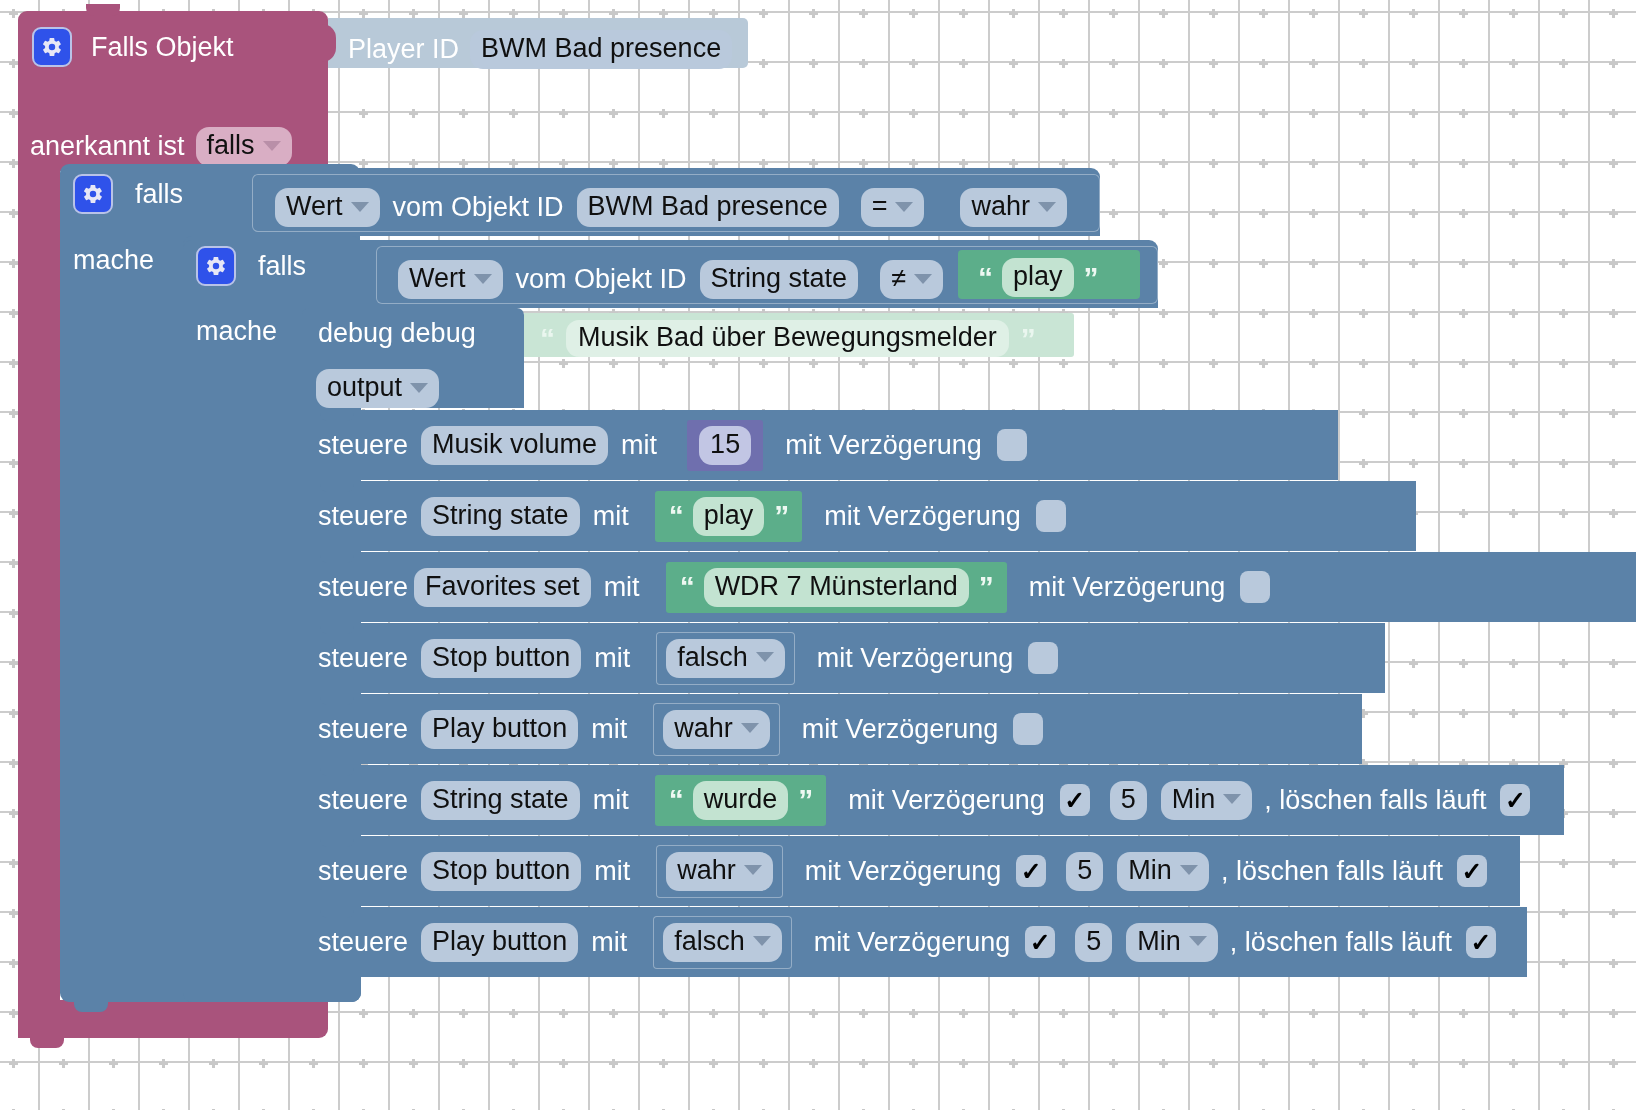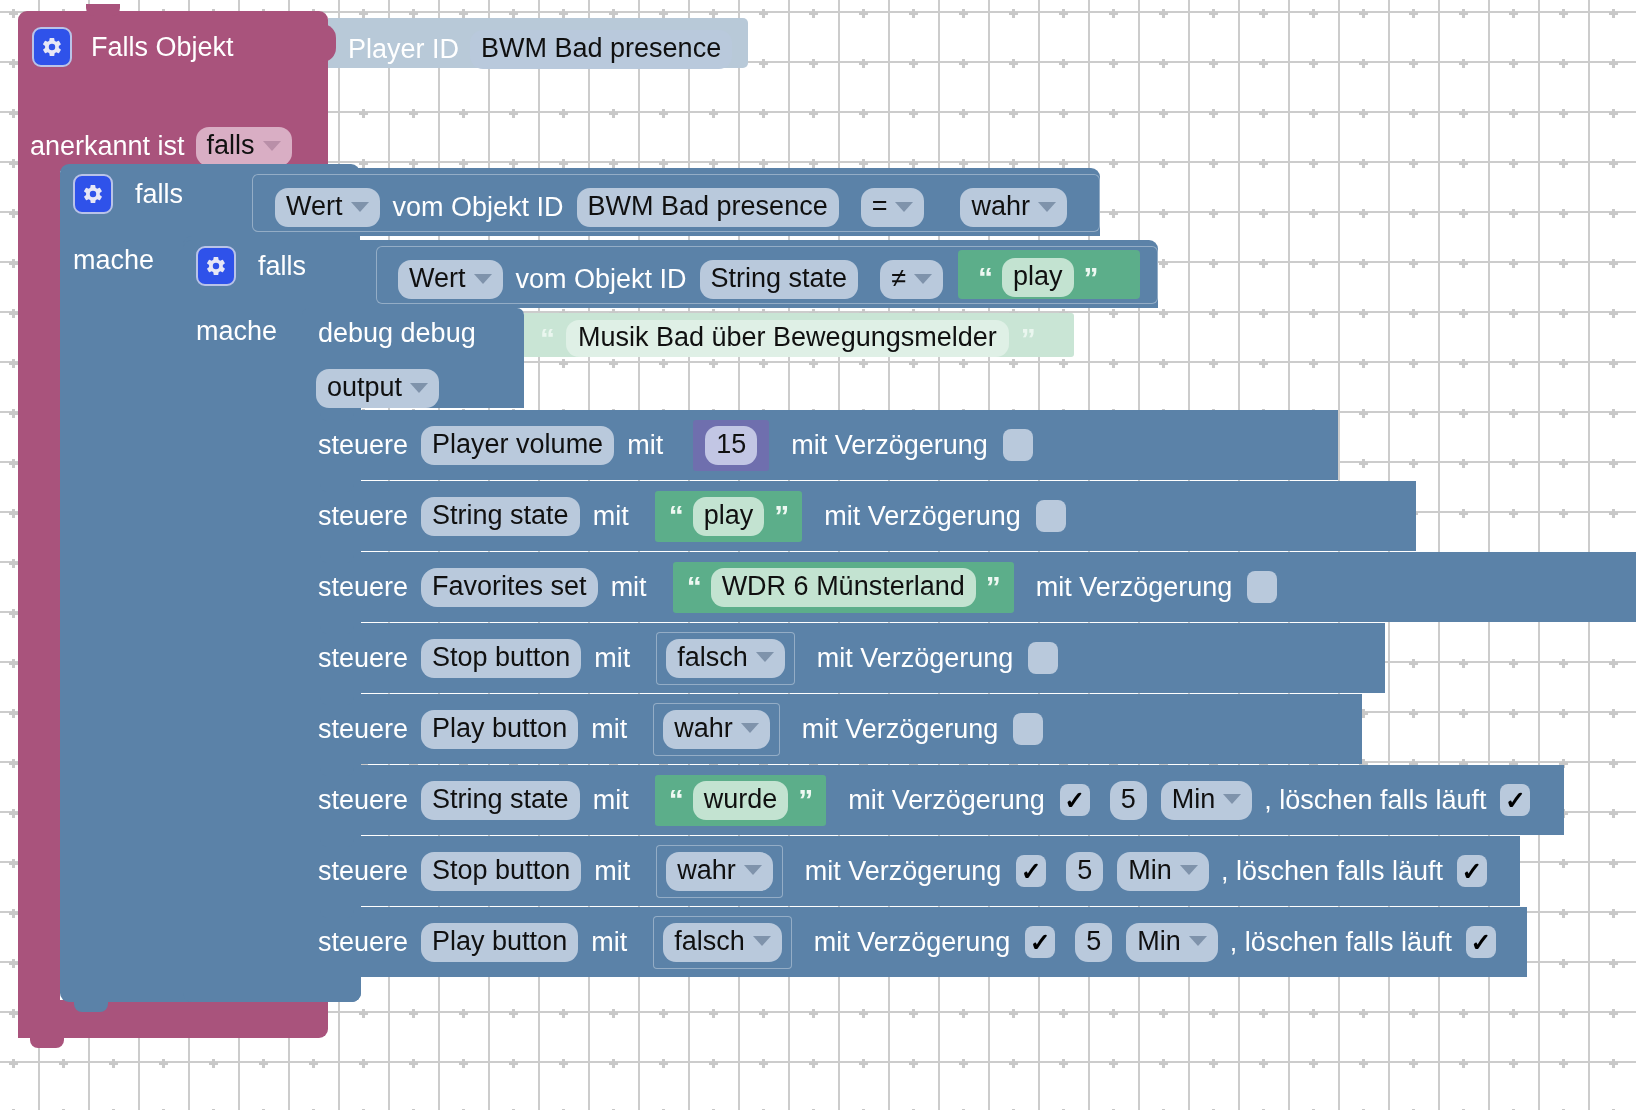--- a/index.html
+++ b/index.html
@@ -971,21 +971,21 @@
     <span class="quote" style="color:#eaf6ef;">“</span>
     <span class="field c-mint-f" style="margin:0 12px; padding:2px 12px 4px;">Musik Bad über Bewegungsmelder</span>
     <span class="quote" style="color:#eaf6ef;">”</span>
   </div>
 
   <div id="control-rows">
       <div class="blk c-blue" style="left:302px; top:410px; width:1036px; height:70px; z-index:30;"></div>
       <div class="blk c-blue" style="left:320px; top:410px; width:34px; height:11px; border-radius:0 0 8px 8px; z-index:31;"></div>
       <div class="row" style="left:318px; top:428px; height:34px; z-index:32;">
         <span class="lbl-w">steuere</span>
-        <span class="field c-blue-f" style="margin-left:13px;">Player volume</span>
+        <span class="field c-blue-f" style="margin-left:13px;">Musik volume</span>
         <span class="lbl-w" style="margin-left:13px;">mit</span>
         <span class="blk c-purple" style="position:relative; display:inline-flex; align-items:center; margin-left:30px; padding:6px 12px; border-radius:3px;">
           <span class="field c-purple-f">15</span>
         </span>
         <span class="lbl-w" style="margin-left:22px;">mit Verzögerung</span>
         <span class="chk empty" style="margin-left:15px;"></span>
       </div>
       <div class="blk c-blue" style="left:302px; top:481px; width:1114px; height:70px; z-index:31;"></div>
       <div class="blk c-blue" style="left:320px; top:481px; width:34px; height:11px; border-radius:0 0 8px 8px; z-index:32;"></div>
       <div class="row" style="left:318px; top:499px; height:34px; z-index:33;">
@@ -997,25 +997,25 @@
           <span class="field c-green-f" style="margin:0 10px;">play</span>
           <span class="quote lt">”</span>
         </span>
         <span class="lbl-w" style="margin-left:22px;">mit Verzögerung</span>
         <span class="chk empty" style="margin-left:15px;"></span>
       </div>
       <div class="blk c-blue" style="left:302px; top:552px; width:1340px; height:70px; z-index:32;"></div>
       <div class="blk c-blue" style="left:320px; top:552px; width:34px; height:11px; border-radius:0 0 8px 8px; z-index:33;"></div>
       <div class="row" style="left:318px; top:570px; height:34px; z-index:34;">
         <span class="lbl-w">steuere</span>
-        <span class="field c-blue-f" style="margin-left:13px;border-radius:16px;">Favorites set</span>
+        <span class="field c-blue-f" style="margin-left:6px;">Favorites set</span>
         <span class="lbl-w" style="margin-left:13px;">mit</span>
         <span class="blk c-green" style="position:relative; display:inline-flex; align-items:center; margin-left:26px; padding:6px 14px; border-radius:3px;">
           <span class="quote lt">“</span>
-          <span class="field c-green-f" style="margin:0 10px;">WDR 6 Münsterland</span>
+          <span class="field c-green-f" style="margin:0 10px;">WDR 7 Münsterland</span>
           <span class="quote lt">”</span>
         </span>
         <span class="lbl-w" style="margin-left:22px;">mit Verzögerung</span>
         <span class="chk empty" style="margin-left:15px;"></span>
       </div>
       <div class="blk c-blue" style="left:302px; top:623px; width:1083px; height:70px; z-index:33;"></div>
       <div class="blk c-blue" style="left:320px; top:623px; width:34px; height:11px; border-radius:0 0 8px 8px; z-index:34;"></div>
       <div class="row" style="left:318px; top:641px; height:34px; z-index:35;">
         <span class="lbl-w">steuere</span>
         <span class="field c-blue-f" style="margin-left:13px;">Stop button</span>

